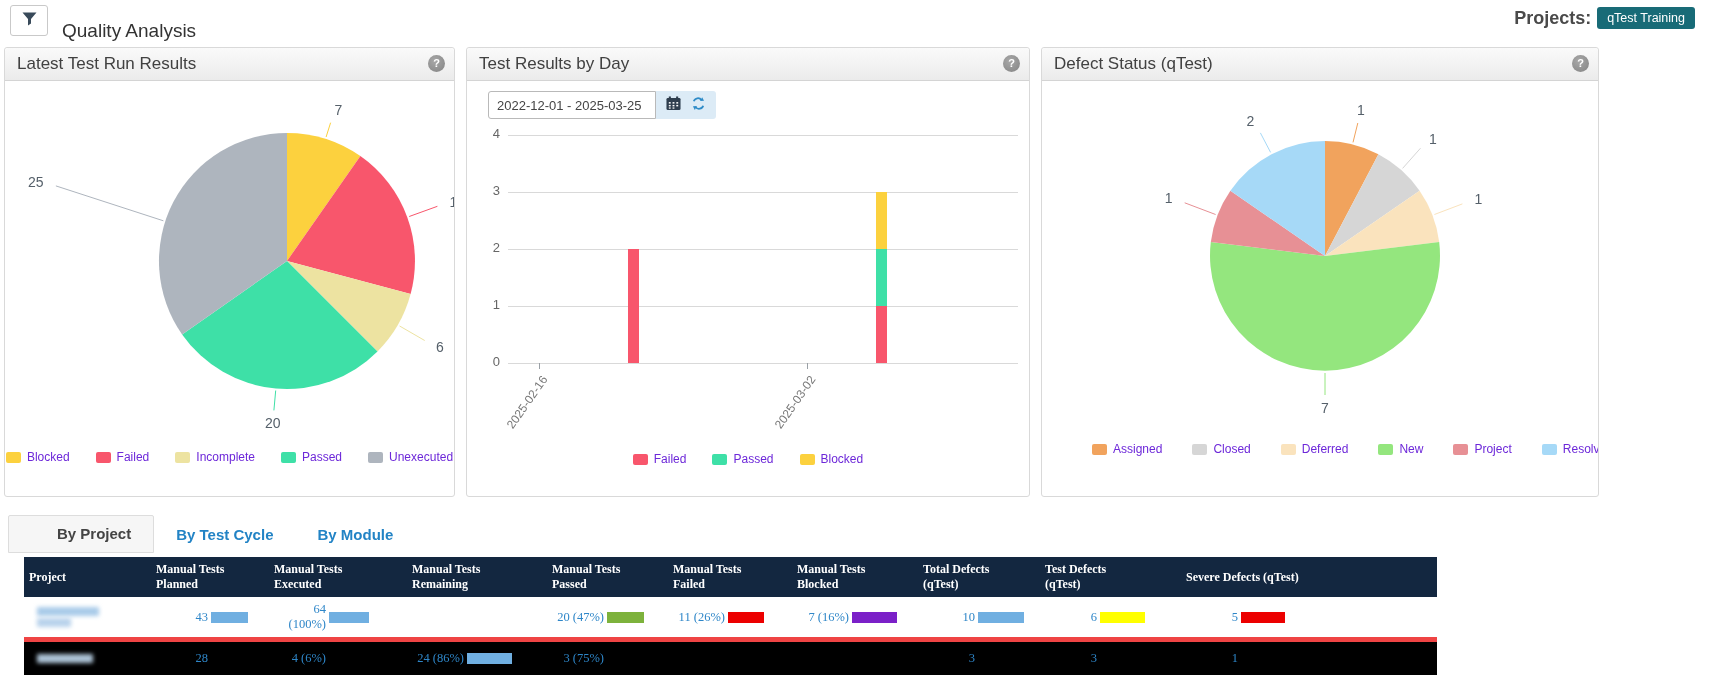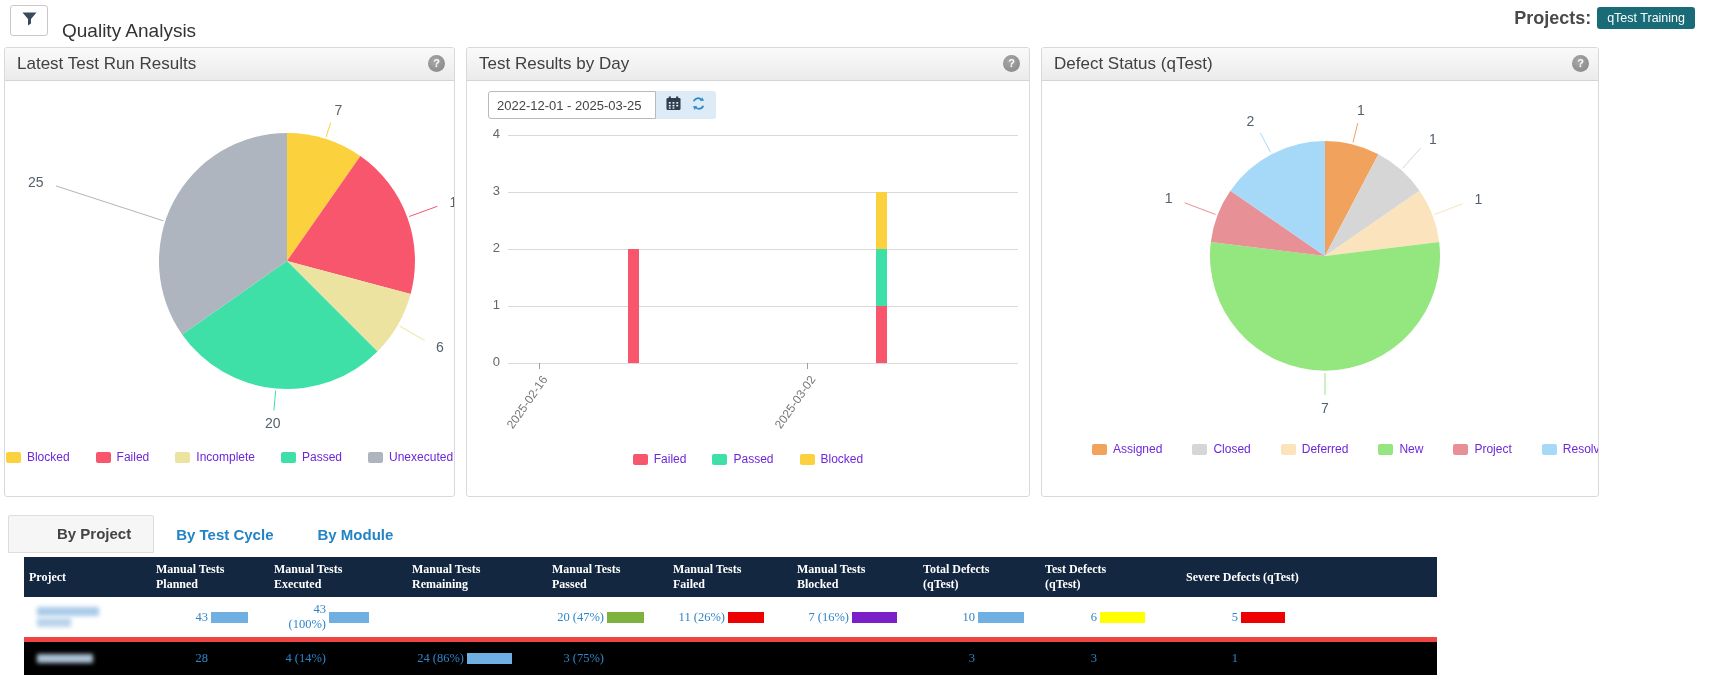--- a/index.html
+++ b/index.html
@@ -280,21 +280,21 @@
         <div class="trow r0" style="grid-template-columns: 127px 118px 138px 140px 121px 124px 126px 122px 141px 251px;">
           <div class="proj redact">
             <div class="rl" style="width: 62px; background: rgb(169, 203, 233);"></div>
             <div class="rl" style="width: 34px; background: rgb(185, 211, 236);"></div>
           </div>
           <div class="td">
             <span class="val">43</span>
             <div class="cbar" style="width: 37px; background: rgb(112, 175, 225);"></div>
           </div>
           <div class="td">
-            <span class="val">43 (100%)</span>
+            <span class="val">64 (100%)</span>
             <div class="cbar" style="width: 40px; background: rgb(112, 175, 225);"></div>
           </div>
           <div class="td">
             <span class="val"></span>
           </div>
           <div class="td">
             <span class="val">20 (47%)</span>
             <div class="cbar" style="width: 37px; background: rgb(125, 178, 60);"></div>
           </div>
           <div class="td">
@@ -319,21 +319,21 @@
           </div>
         </div>
         <div class="trow r1" style="grid-template-columns: 127px 118px 138px 140px 121px 124px 126px 122px 141px 251px;">
           <div class="proj redact">
             <div class="rl" style="width: 56px; background: rgb(173, 195, 214);"></div>
           </div>
           <div class="td">
             <span class="val">28</span>
           </div>
           <div class="td">
-            <span class="val">4 (14%)</span>
+            <span class="val">4 (6%)</span>
           </div>
           <div class="td">
             <span class="val">24 (86%)</span>
             <div class="cbar" style="width: 45px; background: rgb(112, 175, 225);"></div>
           </div>
           <div class="td">
             <span class="val">3 (75%)</span>
           </div>
           <div class="td">
             <span class="val"></span>

